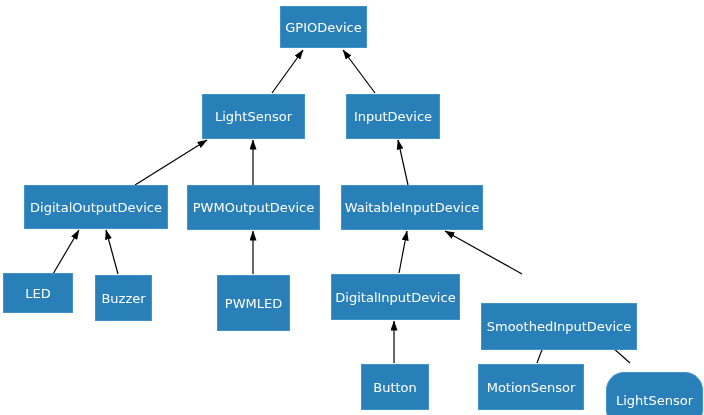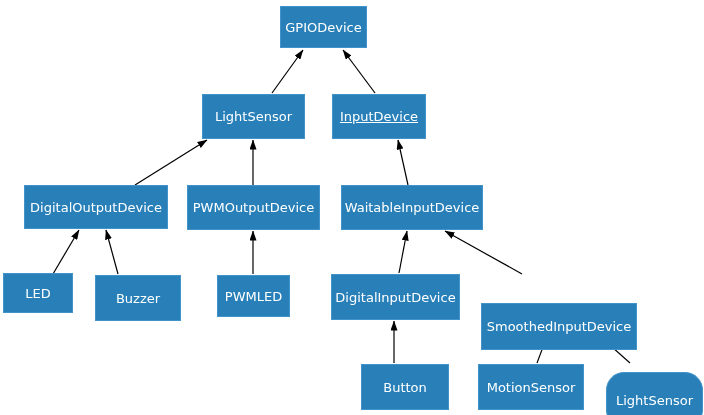--- a/index.html
+++ b/index.html
@@ -64,26 +64,26 @@
     <line x1="253" y1="274" x2="253" y2="231" marker-end="url(#arrow)"></line>
     <line x1="399" y1="273" x2="407" y2="231" marker-end="url(#arrow)"></line>
     <line x1="522" y1="274" x2="445" y2="231" marker-end="url(#arrow)"></line>
     <line x1="394" y1="363" x2="394" y2="321" marker-end="url(#arrow)"></line>
     <line x1="537" y1="363" x2="552" y2="323" marker-end="url(#arrow)"></line>
     <line x1="630" y1="363" x2="585" y2="323" marker-end="url(#arrow)"></line>
   </svg>
 
   <div class="node" style="left:280px; top:6px;  width:87px;  height:42px;">GPIODevice</div>
   <div class="node" style="left:202px; top:94px; width:103px; height:45px;">LightSensor</div>
-  <div class="node" style="left:332px; top:94px; width:94px;  height:45px;text-decoration:underline;">InputDevice</div>
+  <div class="node" style="left:346px; top:94px; width:94px;  height:45px;">InputDevice</div>
   <div class="node" style="left:24px;  top:185px; width:144px; height:44px;text-align:center;">DigitalOutputDevice</div>
   <div class="node" style="left:187px; top:185px; width:133px; height:45px;">PWMOutputDevice</div>
   <div class="node" style="left:341px; top:185px; width:142px; height:45px;">WaitableInputDevice</div>
   <div class="node" style="left:3px;   top:273px; width:70px;  height:40px;">LED</div>
-  <div class="node" style="left:95px;  top:275px; width:86px;  height:46px;">Buzzer</div>
-  <div class="node" style="left:217px; top:275px; width:73px;  height:42px;">PWMLED</div>
+  <div class="node" style="left:95px;  top:275px; width:57px;  height:46px;">Buzzer</div>
+  <div class="node" style="left:217px; top:275px; width:73px;  height:56px;">PWMLED</div>
   <div class="node" style="left:331px; top:274px; width:129px; height:46px;">DigitalInputDevice</div>
   <div class="node" style="left:481px; top:275px; width:156px; height:47px;margin-top:28px;">SmoothedInputDevice</div>
-  <div class="node" style="left:361px; top:364px; width:88px;  height:46px;">Button</div>
+  <div class="node" style="left:361px; top:364px; width:68px;  height:46px;">Button</div>
   <div class="node" style="left:478px; top:364px; width:106px; height:46px;">MotionSensor</div>
   <div class="node" style="left:606px; top:372px; width:97px;  height:56px;border-radius:18px;">LightSensor</div>
 
 </div>
 
 </body></html>

